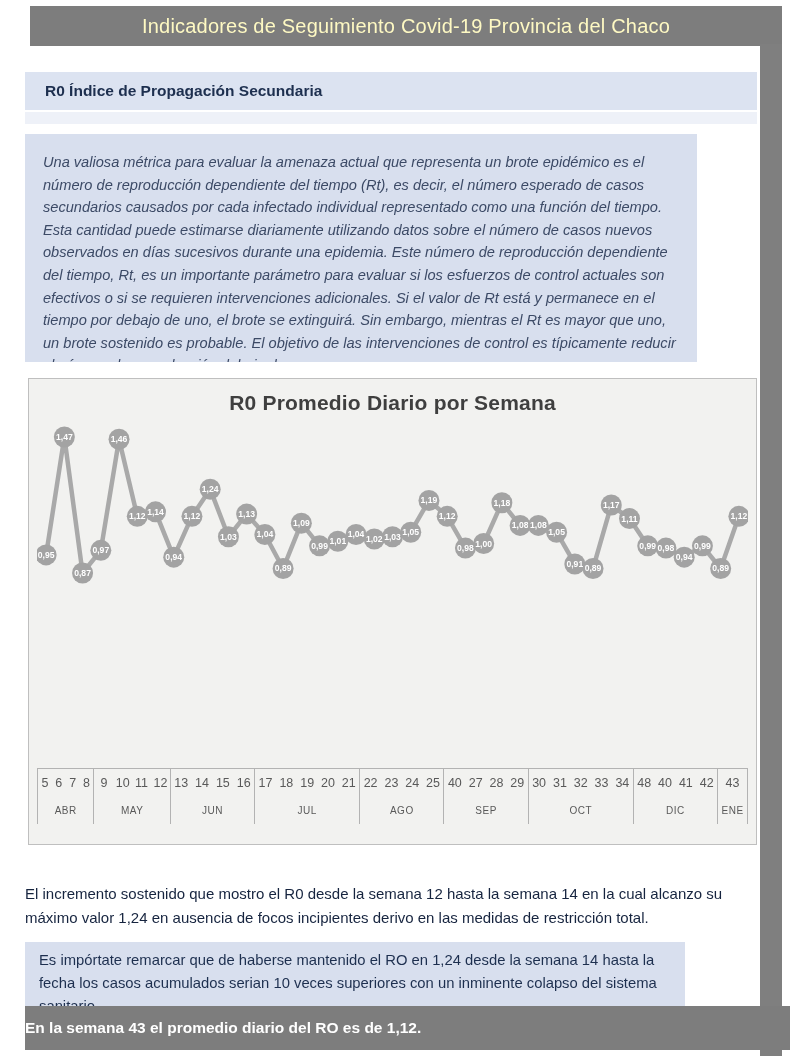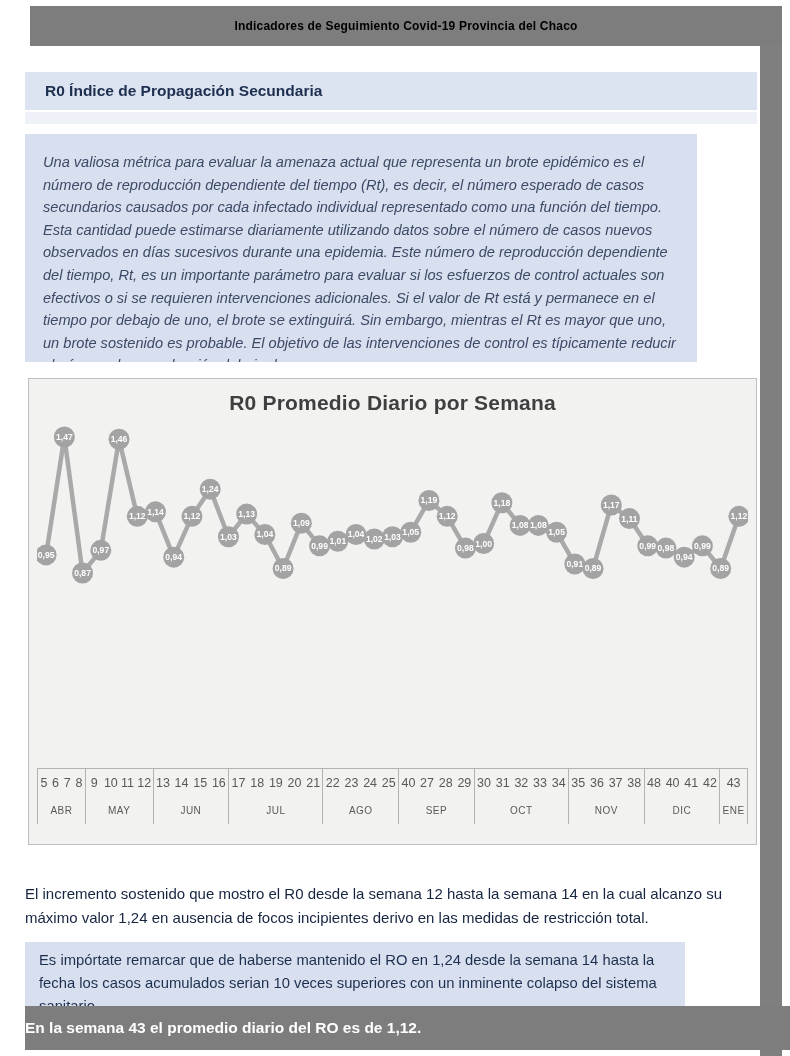--- a/index.html
+++ b/index.html
@@ -5,21 +5,21 @@
   html,body{margin:0;padding:0;background:#ffffff;}
   .page{
     position:relative;width:790px;height:1056px;background:#ffffff;overflow:hidden;
     font-family:"Liberation Sans", sans-serif;
   }
   
   .header-bar{
     position:absolute;left:30px;top:6px;width:752px;height:40px;
     background:#7d7d7d;display:flex;align-items:center;justify-content:center;
   }
-  .header-bar span{color:#000000;font-weight:bold;font-size:12px;letter-spacing:.2px;}
+  .header-bar span{color:#fef9c3;font-weight:normal;font-size:20px;letter-spacing:.2px;}
   
   .right-strip{position:absolute;left:760px;top:44px;width:22px;height:1012px;background:#7f7f7f;}
   
   .section-band{
     position:absolute;left:25px;top:72px;width:732px;height:38px;
     background:#dce3f1;display:flex;align-items:center;
   }
   .section-band span{color:#1d2f4f;font-weight:bold;font-size:15.5px;padding-left:20px;}
   .section-band-sub{position:absolute;left:25px;top:112px;width:732px;height:12px;background:#eef1f8;}
   
@@ -231,29 +231,20 @@
             <span>30</span>
             <span>31</span>
             <span>32</span>
             <span>33</span>
             <span>34</span>
           </div>
           <div class="ax-month">OCT</div>
         </div>
         <div class="ax-group" style="flex-grow: 4;">
           <div class="ax-weeks">
-            <span>35</span>
-            <span>36</span>
-            <span>37</span>
-            <span>38</span>
-          </div>
-          <div class="ax-month">NOV</div>
-        </div>
-        <div class="ax-group" style="flex-grow: 4;">
-          <div class="ax-weeks">
             <span>48</span>
             <span>40</span>
             <span>41</span>
             <span>42</span>
           </div>
           <div class="ax-month">DIC</div>
         </div>
         <div class="ax-group" style="flex-grow: 1;">
           <div class="ax-weeks">
             <span>43</span>

